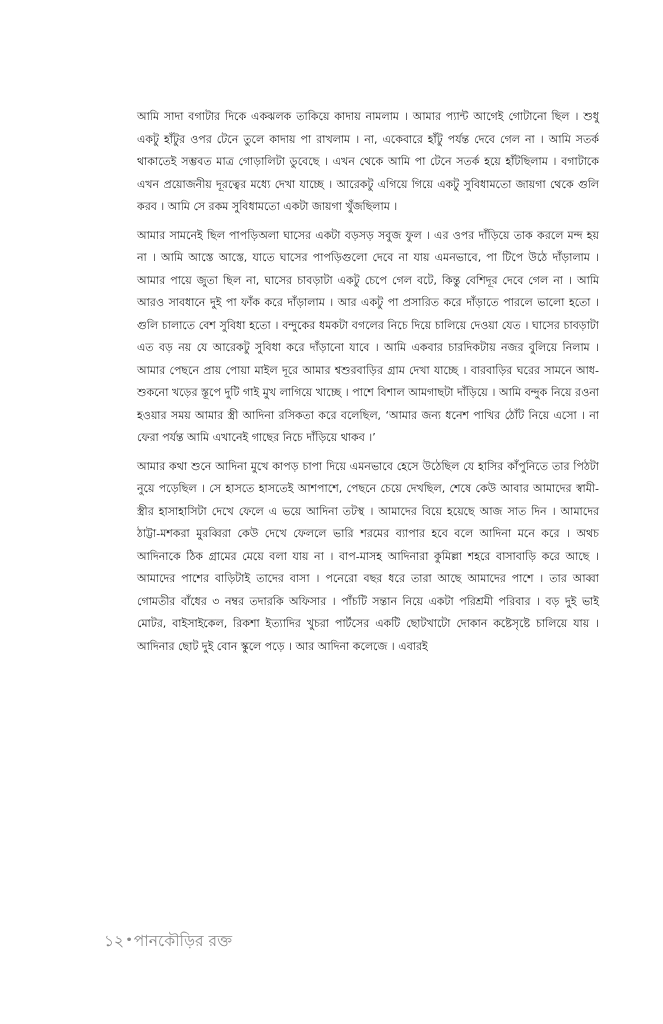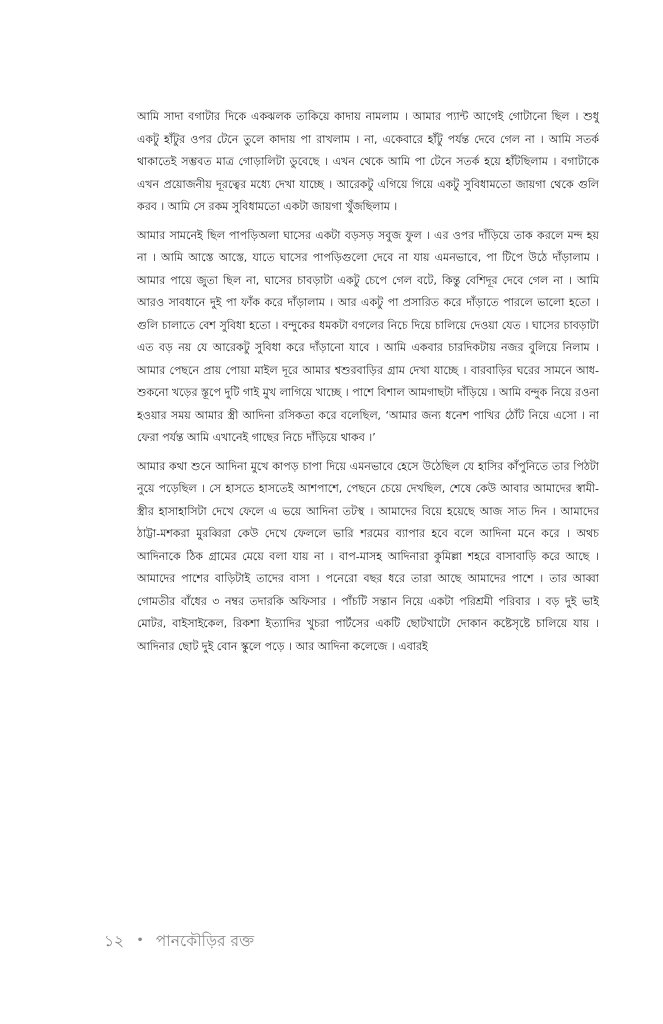--- a/index.html
+++ b/index.html
@@ -39,21 +39,21 @@
   .page-footer{
     position:absolute;
     left:104px;
     top:930px;
     width:459px;
     color:var(--footer);
     font-size:15.5px;
     line-height:22px;
     display:flex;
     align-items:center;
-    gap:12px;
+    gap:1px;
     white-space:nowrap;
   }
   .footer-separator{
     font-size:13px;
     position:relative;
     top:-1px;
   }
 </style>
 </head>
 <body>

